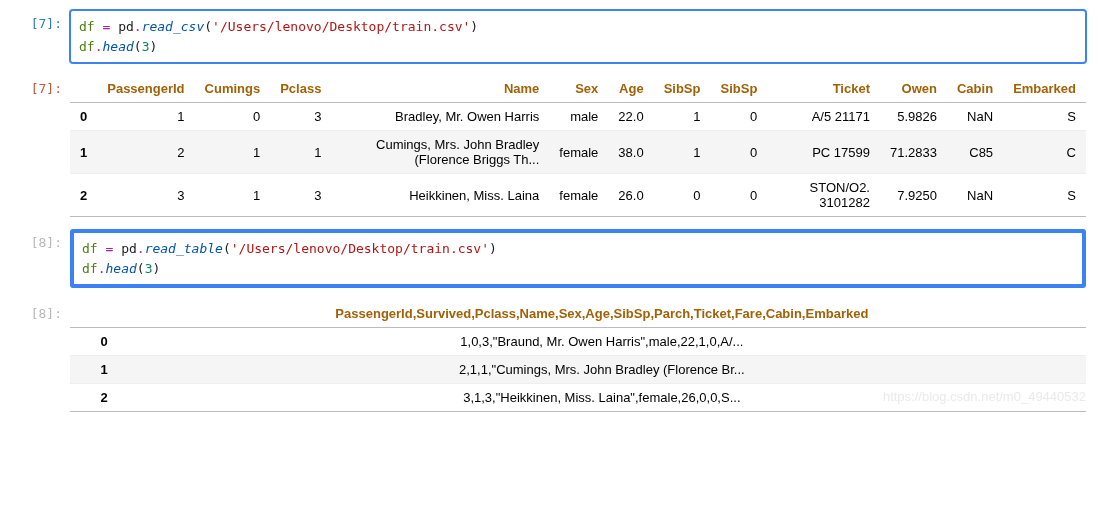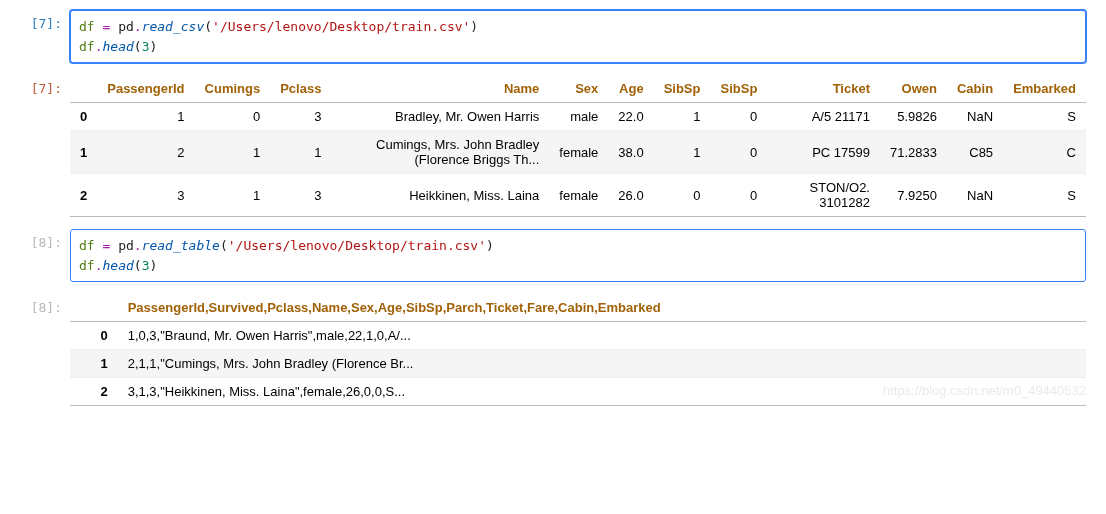--- a/index.html
+++ b/index.html
@@ -19,21 +19,21 @@
       font-family: "Consolas", "Menlo", monospace;
       font-size: 13px;
       flex-shrink: 0;
     }
     .prompt.in { color: #307fc1; }
     .prompt.out { color: #bf5b3d; }
     .prompt.out-muted { color: #b8b8b8; }
     .cell-body { flex: 1; }
     .input-area {
       background: #fff;
-      border: 1px solid #3b82f6;
+      border: 4px solid #3b82f6;
       border-radius: 3px;
       padding: 6px 8px;
       font-family: "Consolas", "Menlo", monospace;
       font-size: 13px;
       line-height: 1.5;
       white-space: pre;
       overflow-x: auto;
     }
     .input-area.selected {
       border-color: #66bb6a;
@@ -52,21 +52,21 @@
     table.dataframe {
       border-collapse: collapse;
       width: 100%;
       font-size: 13px;
     }
     table.dataframe th, table.dataframe td {
       padding: 6px 10px;
       text-align: right;
       border: none;
     }
-    table.dataframe th.left, table.dataframe td.left { text-align: left; }
+    table.dataframe th.left, table.dataframe td.left { text-align: center; }
     table.dataframe thead th {
       border-bottom: 1px solid #bbb;
       font-weight: bold;
       color: #a16207;
     }
     table.dataframe tbody th {
       font-weight: bold;
     }
     table.dataframe tbody tr:nth-child(even) {
       background: #f5f5f5;

